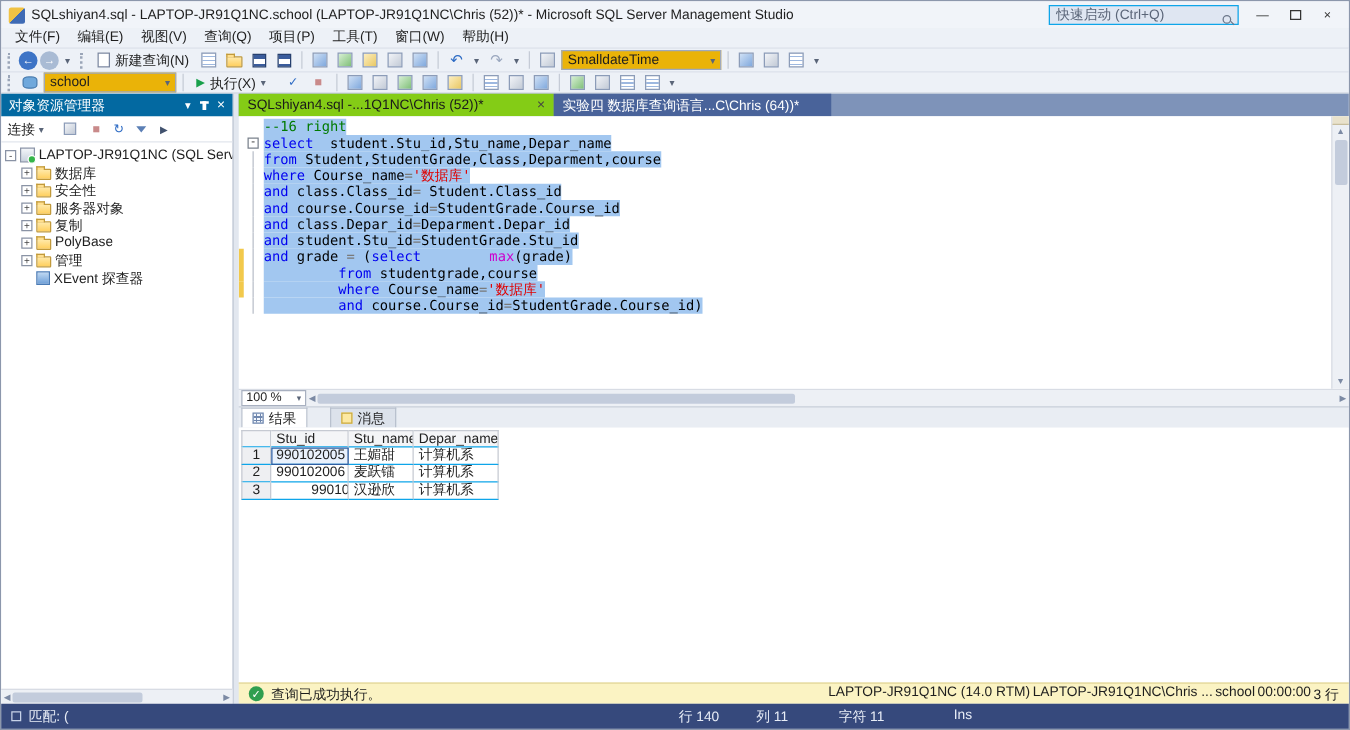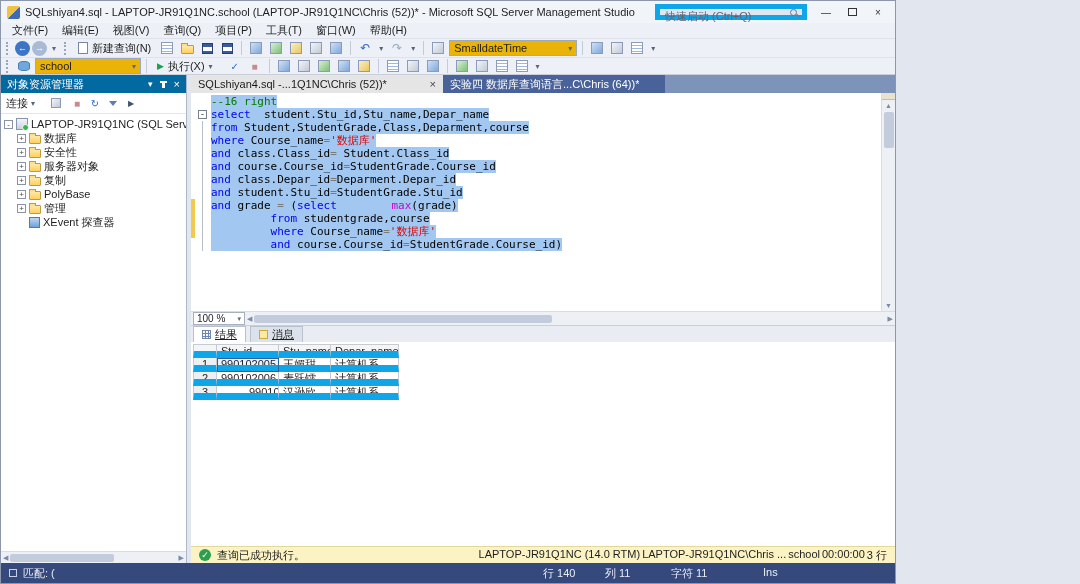--- a/index.html
+++ b/index.html
@@ -1,24 +1,24 @@
 <!DOCTYPE html>
 <html><head>
 <meta charset="utf-8">
 <style>
   * { margin:0; padding:0; box-sizing:border-box; }
   html,body { width:1080px; height:584px; overflow:hidden; }
   body { font-family:"Liberation Sans","DejaVu Sans",sans-serif; font-size:11px; color:#1e1e1e; background:#E2E7EF; }
-  .app { width:896px; height:584px; display:flex; flex-direction:column; border:1px solid #8C97AC; }
+  .app { width:1080px; height:584px; display:flex; flex-direction:column; border:1px solid #8C97AC; }
 
   
   .titlebar { height:22px; background:#F1F4F9; display:flex; align-items:center; padding:0 4px; flex:none; }
   .app-icon { width:13px; height:13px; border-radius:2px; background:linear-gradient(135deg,#F0C244 0 50%,#3F6BB5 50% 100%); margin:0 5px 0 2px; flex:none; }
   .tb-title { white-space:nowrap; overflow:hidden; }
-  .quick-launch { margin-left:auto; width:152px; height:16px; background:#DFE6F2; border:5px solid #0ea5e9; display:flex; align-items:flex-start; padding:0 5px; color:#5A6578; flex:none; }
+  .quick-launch { margin-left:auto; width:152px; height:16px; background:#DFE6F2; border:1px solid #0ea5e9; display:flex; align-items:flex-end; padding:0 5px; color:#5A6578; flex:none; }
   .ql-icon { margin-left:auto; width:7px; height:7px; border:1px solid #6b7689; border-radius:50%; position:relative; flex:none; }
   .ql-icon::after { content:""; position:absolute; width:4px; height:1px; background:#6b7689; transform:rotate(45deg); right:-4px; bottom:-1px; }
   .win-btns { display:flex; margin-left:6px; flex:none; }
   .win-btn { width:26px; height:20px; display:flex; align-items:center; justify-content:center; color:#333; font-size:10px; }
   .maxbox { width:9px; height:8px; border:1px solid #333; }
 
   
   .menubar { height:15px; background:#EDF1F7; display:flex; align-items:center; padding-left:4px; flex:none; }
   .menu-item { padding:0 7px; line-height:15px; white-space:nowrap; }
 
@@ -76,21 +76,21 @@
   .ticon.xevent { width:11px; height:11px; background:linear-gradient(#BFD8F2,#6FA0D8); border:1px solid #4A7BB5; }
   .tlabel { overflow:hidden; }
   .oe-hscroll { height:12px; background:#EDF0F5; border-top:1px solid #D8DCE4; display:flex; align-items:center; gap:2px; padding:0 2px; font-size:7px; color:#7C8AA4; flex:none; }
   .oeh-thumb { height:8px; width:104px; background:#C3CCDC; border-radius:2px; }
   .vsplit { width:4px; background:#E2E7EF; flex:none; }
 
   
   .doc { flex:1; display:flex; flex-direction:column; min-width:0; }
   .tabbar { height:18px; background:#7E93B9; display:flex; align-items:stretch; flex:none; }
   .etab { display:flex; align-items:center; gap:6px; padding:0 7px; background:#49639A; color:#fff; white-space:nowrap; overflow:hidden; width:222px; flex:none; }
-  .etab.active { background:#e5e5e5; color:#1a1a1a; width:252px; }
+  .etab.active { background:#84cc16; color:#1a1a1a; width:252px; }
   .etab-label { overflow:hidden; }
   .etab-close { margin-left:auto; color:#444; }
   .tab-fill { flex:1; }
 
   
   .editor { height:218px; display:flex; background:#fff; flex:none; position:relative; }
   .code { flex:1; overflow:hidden; font-family:"DejaVu Sans Mono","Liberation Mono",monospace; font-size:11px; line-height:13px; padding-top:2px; }
   .cline { display:flex; height:13px; white-space:pre; }
   .cmargin { width:4px; margin-right:1px; flex:none; }
   .cmargin.changed { background:#F2C94C; }
@@ -107,28 +107,28 @@
   .vs-fill { flex:1; }
 
   .zoomrow { height:14px; display:flex; align-items:center; background:#EDF0F5; border-top:1px solid #D8DCE4; flex:none; }
   .zoom { width:52px; height:13px; background:#fff; border:1px solid #A8B0C0; margin-left:2px; display:flex; align-items:center; font-size:10px; padding:0 3px; gap:3px; flex:none; }
   .zoom .cchev { margin-left:auto; font-size:7px; color:#5A6578; }
   .hscroll { flex:1; height:13px; display:flex; align-items:center; color:#7C8AA4; font-size:7px; padding:0 2px; gap:2px; }
   .hs-thumb { height:8px; width:46%; background:#C3CCDC; border-radius:2px; }
   .hs-fill { flex:1; }
 
   
-  .rtabs { height:17px; background:#E9EDF3; display:flex; align-items:flex-end; padding-left:2px; gap:4px; border-top:1px solid #C9CFDA; flex:none;text-decoration:underline; }
+  .rtabs { height:17px; background:#E9EDF3; display:flex; align-items:flex-end; padding-left:2px; gap:18px; border-top:1px solid #C9CFDA; flex:none; }
   .rtab { height:16px; display:flex; align-items:center; gap:4px; padding:0 8px; background:#DCE2EB; border:1px solid #B9C1CE; border-bottom:none; white-space:nowrap; }
   .rtab.active { background:#fff; }
   .ric-grid { width:9px; height:9px; border:1px solid #6F87AE; background-color:#F4F8FD; background-image:linear-gradient(90deg,transparent 0 2px,#6F87AE 2px 3px,transparent 3px 5px,#6F87AE 5px 6px,transparent 6px),linear-gradient(transparent 0 2px,#6F87AE 2px 3px,transparent 3px 5px,#6F87AE 5px 6px,transparent 6px); }
   .ric-msg { width:9px; height:9px; background:#FDE9A2; border:1px solid #C9A93F; }
   .gridarea { flex:1; background:#fff; overflow:hidden; padding:2px 0 0 2px; min-height:0; }
   .ghrow,.grow { display:flex; }
-  .gcell { border-right:1px solid #C6CAD2; border-bottom:7px solid #0ea5e9; padding:0 4px; height:14px; line-height:13px; white-space:nowrap; overflow:hidden; flex:none; }
+  .gcell { border-right:1px solid #C6CAD2; border-bottom:1px solid #0ea5e9; padding:0 4px; height:14px; line-height:13px; white-space:nowrap; overflow:hidden; flex:none; }
   .ghrow .gcell { border-top:1px solid #C6CAD2; background:#F4F5F7; }
   .gcorner,.gnum { background:#EEEFF2; width:24px; padding:0; text-align:center; border-left:1px solid #C6CAD2; }
   .selcell { outline:1px solid #2F5FA3; outline-offset:-1px; background:#E9F1FC; }
 
   
   .qstatus { height:17px; background:#FBF3C3; border-top:1px solid #E3D89A; display:flex; align-items:center; gap:6px; padding:0 8px; flex:none; white-space:nowrap; }
   .qcheck { width:12px; height:12px; border-radius:50%; background:#2F9E4F; color:#fff; font-size:9px; line-height:12px; text-align:center; flex:none; }
   .qright { margin-left:auto; display:flex; gap:2px; }
 
   

